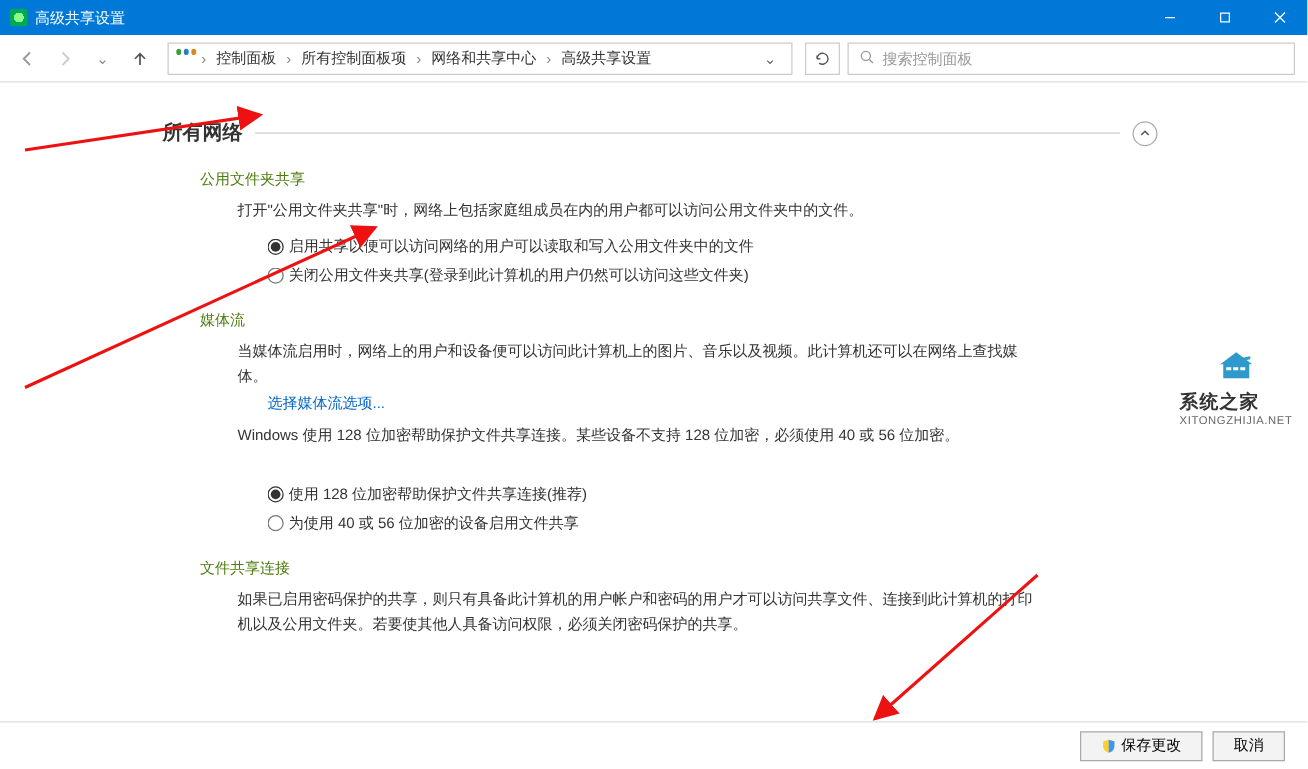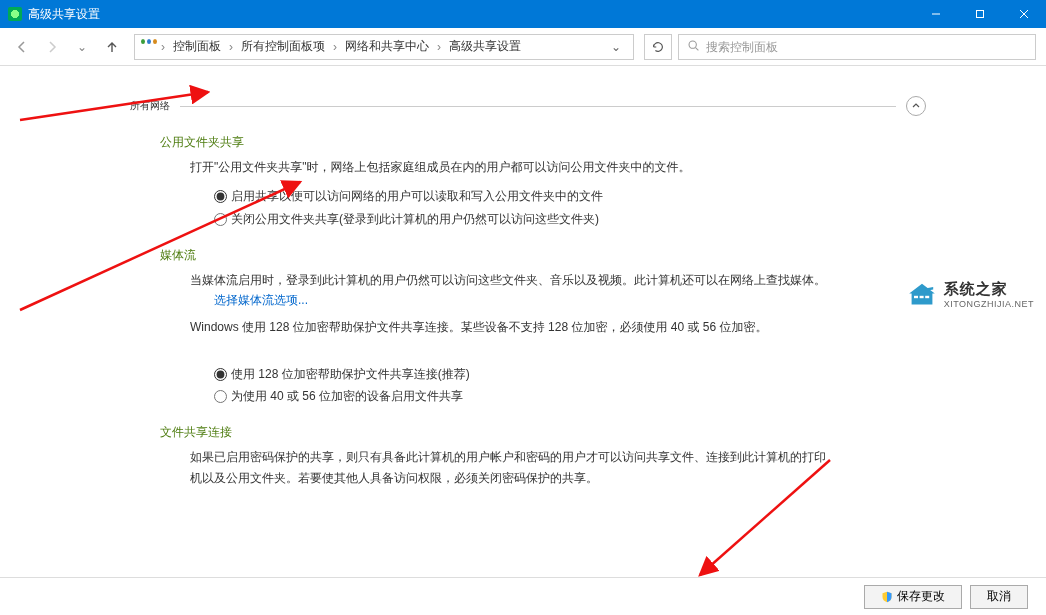--- a/index.html
+++ b/index.html
@@ -18,34 +18,34 @@
   .addr-item { padding: 4px 4px; cursor: pointer; }
   .addr-sep { color: #888; padding: 0 2px; }
   .addr-dd { margin-left: auto; color: #666; padding: 0 6px; }
   .refresh { border: 1px solid #ccc; width: 28px; height: 26px; display: flex; align-items: center; justify-content: center; color: #555; }
   .search { border: 1px solid #ccc; height: 26px; width: 358px; display: flex; align-items: center; padding: 0 8px; }
   .search input { border: none; outline: none; flex: 1; font-size: 12px; color: #333; font-family: inherit; }
   .search input::placeholder { color: #999; }
   .search-ico { color: #888; margin-right: 6px; }
   
   .content { position: absolute; top: 66px; bottom: 38px; left: 0; right: 0; overflow: auto; padding: 20px 120px 10px 130px; }
-  .section-hdr { display: flex; align-items: center; gap: 10px; font-size: 10px; color: #333; margin: 10px 0 8px; }
+  .section-hdr { display: flex; align-items: center; gap: 10px; font-size: 16px; color: #333; margin: 10px 0 8px; font-weight: bold; }
   .section-hdr .line { flex: 1; height: 1px; background: #ccc; }
   .chevron-circle { width: 20px; height: 20px; border: 1px solid #aaa; border-radius: 50%; display: flex; align-items: center; justify-content: center; font-size: 10px; color: #555; cursor: pointer; }
   .group-title { font-size: 12px; color: #4d7c0f; margin: 18px 0 4px 30px; }
   .group-body { margin: 6px 0 0 60px; color: #333; font-size: 12px; line-height: 1.7; max-width: 640px; }
   .radio-row { display: flex; align-items: center; gap: 4px; margin: 3px 0 3px 24px; line-height: 1.6; }
   .radio-row input[type=radio]{ width:13px; height:13px; accent-color:#333; }
   .link { color: #0066cc; cursor: pointer; margin-top: 0; display: inline-block; margin-left: 24px; }
   
   .footer { position: absolute; bottom: 0; left: 0; right: 0; height: 38px; border-top: 1px solid #ddd; display: flex; align-items: center; justify-content: flex-end; padding: 0 18px; gap: 8px; background: #fff; }
   .btn { border: 1px solid #aaa; background: #f3f3f3; height: 24px; padding: 0 16px; font-size: 12px; cursor: pointer; display: flex; align-items: center; gap: 4px; font-family: inherit; }
   .shield { width: 12px; height: 12px; }
   
-  .watermark { position: absolute; right: 12px; top: 280px; text-align: left; display: flex; align-items: center; gap: 6px; pointer-events: none; }
+  .watermark { position: absolute; right: 12px; top: 280px; text-align: left; display: flex; align-items: center; gap: 6px; pointer-events: none; flex-direction: column; }
   .watermark .house { width: 32px; height: 26px; }
   .watermark .wm-main { font-size: 15px; font-weight: bold; color: #333; letter-spacing: 1px; }
   .watermark .wm-sub { font-size: 9px; color: #666; letter-spacing: 0.5px; }
   
   svg.arrow-annot { position: absolute; pointer-events: none; }
   
   .nav-cp-icon { display:inline-flex; width:16px; height:16px; }
   .nav-cp-icon span { width:5px; height:5px; border-radius:50%; }
 </style>
 </head>
@@ -144,21 +144,21 @@
       <span>启用共享以便可以访问网络的用户可以读取和写入公用文件夹中的文件</span>
     </label>
     <label class="radio-row">
       <input type="radio" name="pf" style="">
       <span>关闭公用文件夹共享(登录到此计算机的用户仍然可以访问这些文件夹)</span>
     </label>
   </div>
 
   <div class="group-title">媒体流</div>
   <div class="group-body">
-    <div>当媒体流启用时，登录到此计算机的用户仍然可以访问这些文件夹、音乐以及视频。此计算机还可以在网络上查找媒体。</div>
+    <div>当媒体流启用时，网络上的用户和设备便可以访问此计算机上的图片、音乐以及视频。此计算机还可以在网络上查找媒体。</div>
     <span class="link">选择媒体流选项...</span>
   </div>
 
   <div class="group-body">
     <div>Windows 使用 128 位加密帮助保护文件共享连接。某些设备不支持 128 位加密，必须使用 40 或 56 位加密。</div>
     <label class="radio-row" style="margin-top:28px">
       <input type="radio" name="fc" checked="" style="">
       <span>使用 128 位加密帮助保护文件共享连接(推荐)</span>
     </label>
     <label class="radio-row">

